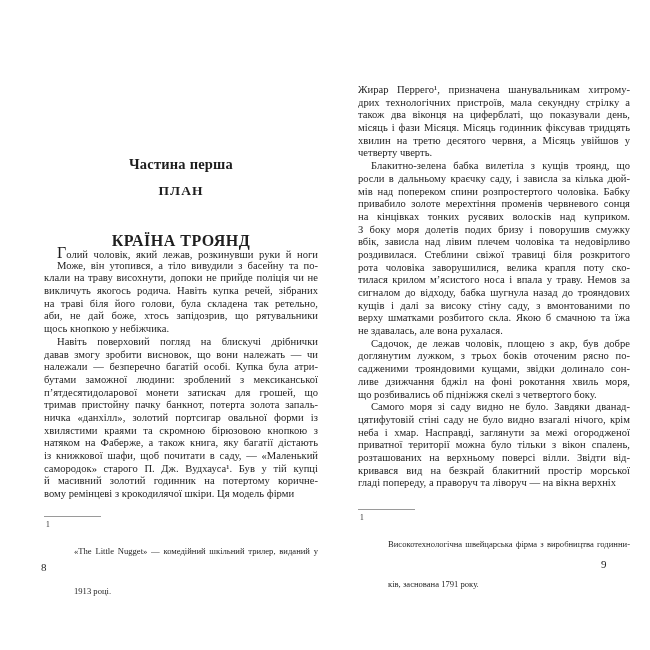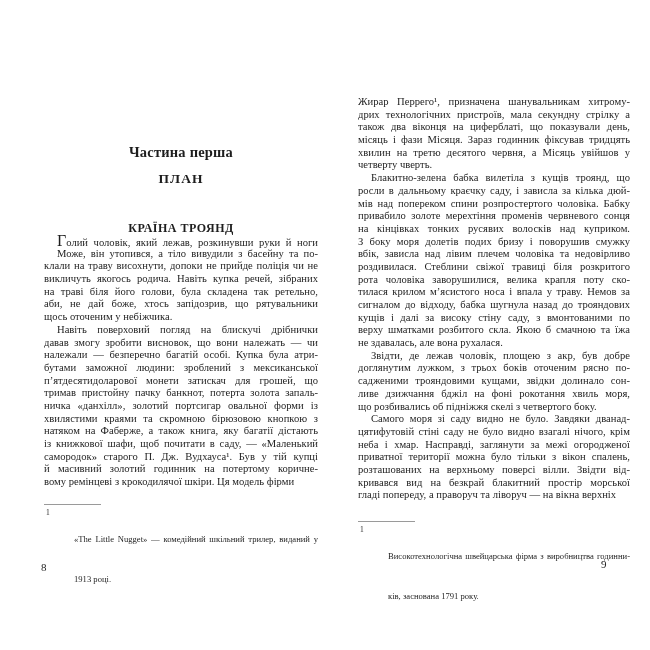--- a/index.html
+++ b/index.html
@@ -7,37 +7,37 @@
     width: 650px; height: 650px;
     background: #ffffff;
     font-family: "Liberation Serif", "DejaVu Serif", serif;
     color: #1e1e1e;
     position: relative;
     overflow: hidden;
   }
   .page {
     position: absolute;
   }
-  #page-left { left: 44px; top: 144px; width: 274px; }
+  #page-left { left: 44px; top: 156px; width: 274px; }
   #page-right { left: 358px; top: 84px; width: 272px; }
 
   .part-heading {
     font-weight: bold; font-size: 14.5px; line-height: 16px;
     text-align: center; letter-spacing: 0.2px;
   }
   .part-subheading {
     font-weight: bold; font-size: 13.5px; line-height: 15px;
     text-align: center; letter-spacing: 1px; margin-top: 11px;
   }
   .chapter-title {
-    font-weight: bold; font-size: 12px; line-height: 13px;
+    font-weight: bold; font-size: 16px; line-height: 13px;
     text-align: center; letter-spacing: 0.5px; margin-top: 36px;
   }
   .body-text { margin-top: 0; font-size: 10.6px; line-height: 12.7px; }
-  #page-right .body-text { margin-top: 12px; }
+  #page-right .body-text { margin-top: 0; }
 
   .line {
     white-space: nowrap; overflow: hidden;
     text-align: justify; text-align-last: justify;
     height: 12.7px;
   }
   .line.last { text-align-last: left; }
   .para.indented .line:first-child { text-indent: 13px; }
   .initial { font-size: 16px; line-height: 12.7px; }
 
@@ -67,21 +67,21 @@
   <div class="body-text">
       <div class="para indented">
         <div class="line"><span class="initial">Г</span>олий чоловік, який лежав, розкинувши руки й ноги</div>
       </div>
       <div class="para indented">
         <div class="line">Може, він утопився, а тіло вивудили з басейну та по-</div>
         <div class="line">клали на траву висохнути, допоки не прийде поліція чи не</div>
         <div class="line">викличуть якогось родича. Навіть купка речей, зібраних</div>
         <div class="line">на траві біля його голови, була складена так ретельно,</div>
         <div class="line">аби, не дай боже, хтось запідозрив, що рятувальники</div>
-        <div class="line last">щось оточеним у небіжчика.</div>
+        <div class="line last">щось кнопкою у небіжчика.</div>
       </div>
       <div class="para indented">
         <div class="line">Навіть поверховий погляд на блискучі дрібнички</div>
         <div class="line">давав змогу зробити висновок, що вони належать — чи</div>
         <div class="line">належали — безперечно багатій особі. Купка була атри-</div>
         <div class="line">бутами заможної людини: зроблений з мексиканської</div>
         <div class="line">п’ятдесятидоларової монети затискач для грошей, що</div>
         <div class="line">тримав пристойну пачку банкнот, потерта золота запаль-</div>
         <div class="line">ничка «данхілл», золотий портсигар овальної форми із</div>
         <div class="line">хвилястими краями та скромною бірюзовою кнопкою з</div>
@@ -101,42 +101,42 @@
       </div>
   </div>
 </div>
 
 <div class="page" id="page-right">
   <div class="body-text">
       <div class="para">
         <div class="line">Жирар Перрего¹, призначена шанувальникам хитрому-</div>
         <div class="line">дрих технологічних пристроїв, мала секундну стрілку а</div>
         <div class="line">також два віконця на циферблаті, що показували день,</div>
-        <div class="line">місяць і фази Місяця. Зараз годинник фіксував тридцять</div>
+        <div class="line">місяць і фази Місяця. Місяць годинник фіксував тридцять</div>
         <div class="line">хвилин на третю десятого червня, а Місяць увійшов у</div>
         <div class="line last">четверту чверть.</div>
       </div>
       <div class="para indented">
         <div class="line">Блакитно-зелена бабка вилетіла з кущів троянд, що</div>
         <div class="line">росли в дальньому краєчку саду, і зависла за кілька дюй-</div>
         <div class="line">мів над попереком спини розпростертого чоловіка. Бабку</div>
         <div class="line">привабило золоте мерехтіння променів червневого сонця</div>
         <div class="line">на кінцівках тонких русявих волосків над куприком.</div>
         <div class="line">З боку моря долетів подих бризу і поворушив смужку</div>
         <div class="line">вбік, зависла над лівим плечем чоловіка та недовірливо</div>
         <div class="line">роздивилася. Стеблини свіжої травиці біля розкритого</div>
         <div class="line">рота чоловіка заворушилися, велика крапля поту ско-</div>
         <div class="line">тилася крилом м’ясистого носа і впала у траву. Немов за</div>
         <div class="line">сигналом до відходу, бабка шугнула назад до трояндових</div>
         <div class="line">кущів і далі за високу стіну саду, з вмонтованими по</div>
         <div class="line">верху шматками розбитого скла. Якою б смачною та їжа</div>
         <div class="line last">не здавалась, але вона рухалася.</div>
       </div>
       <div class="para indented">
-        <div class="line">Звідти, де лежав чоловік, площею з акр, був добре</div>
+        <div class="line">Садочок, де лежав чоловік, площею з акр, був добре</div>
         <div class="line">доглянутим лужком, з трьох боків оточеним рясно по-</div>
         <div class="line">садженими трояндовими кущами, звідки долинало сон-</div>
         <div class="line">ливе дзижчання бджіл на фоні рокотання хвиль моря,</div>
         <div class="line last">що розбивались об підніжжя скелі з четвертого боку.</div>
       </div>
       <div class="para indented">
         <div class="line">Самого моря зі саду видно не було. Завдяки дванад-</div>
         <div class="line">цятифутовій стіні саду не було видно взагалі нічого, крім</div>
         <div class="line">неба і хмар. Насправді, заглянути за межі огородженої</div>
         <div class="line">приватної території можна було тільки з вікон спалень,</div>

